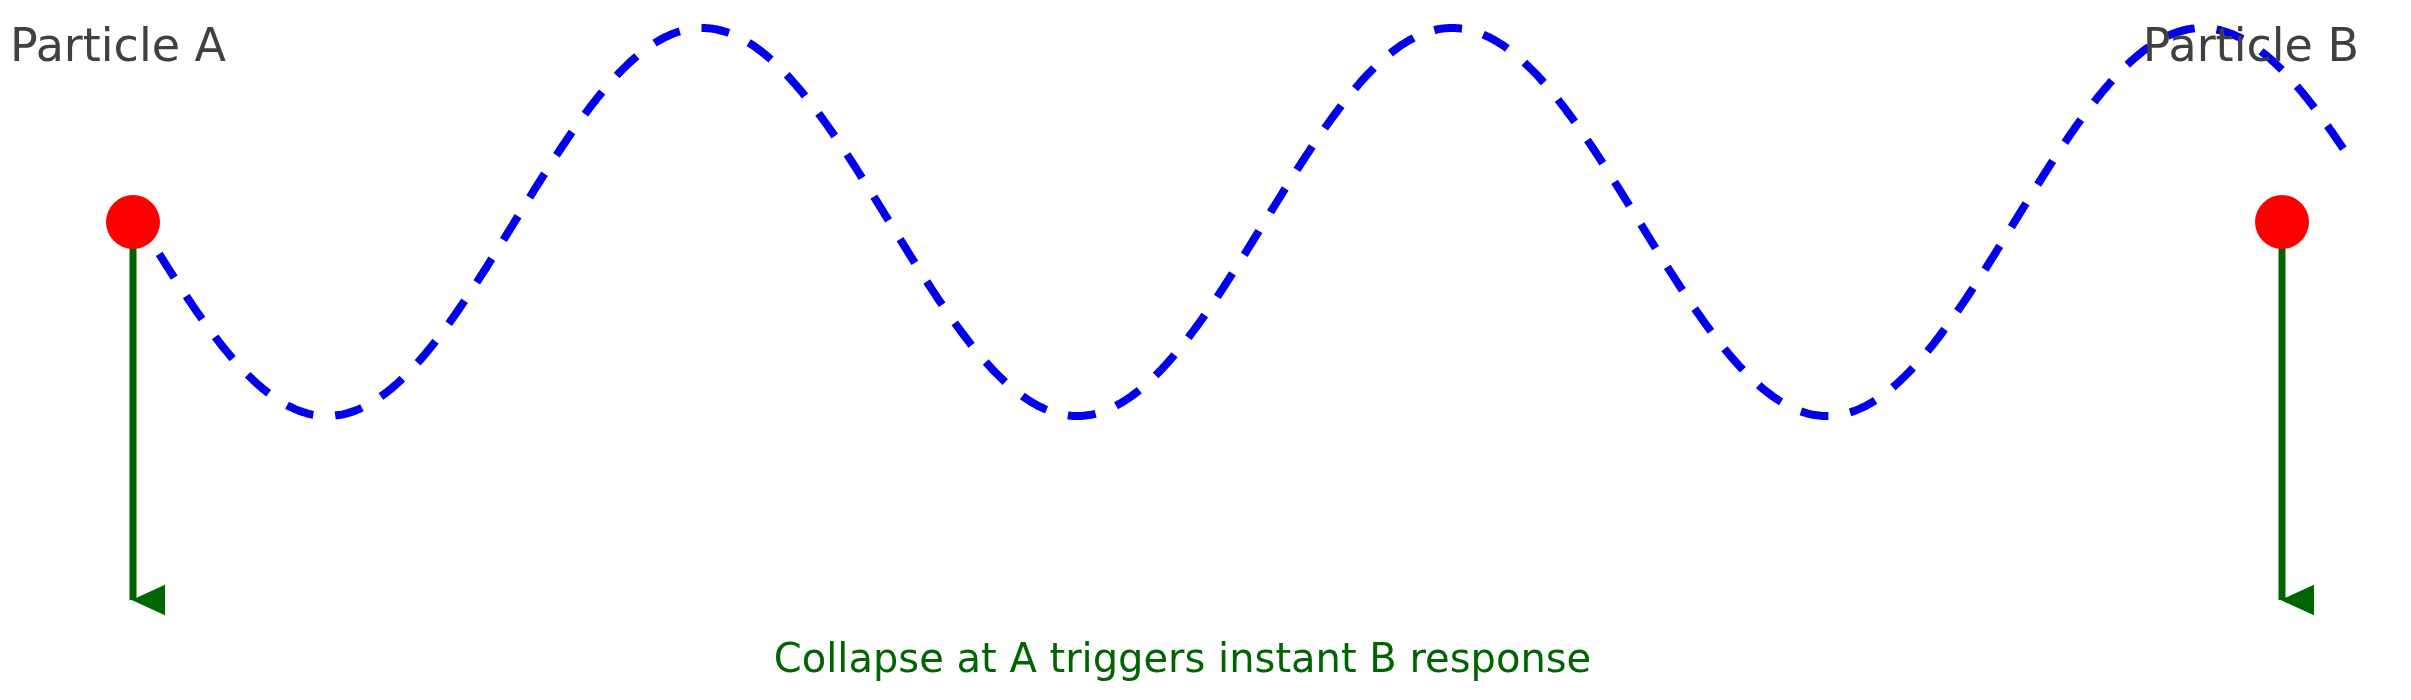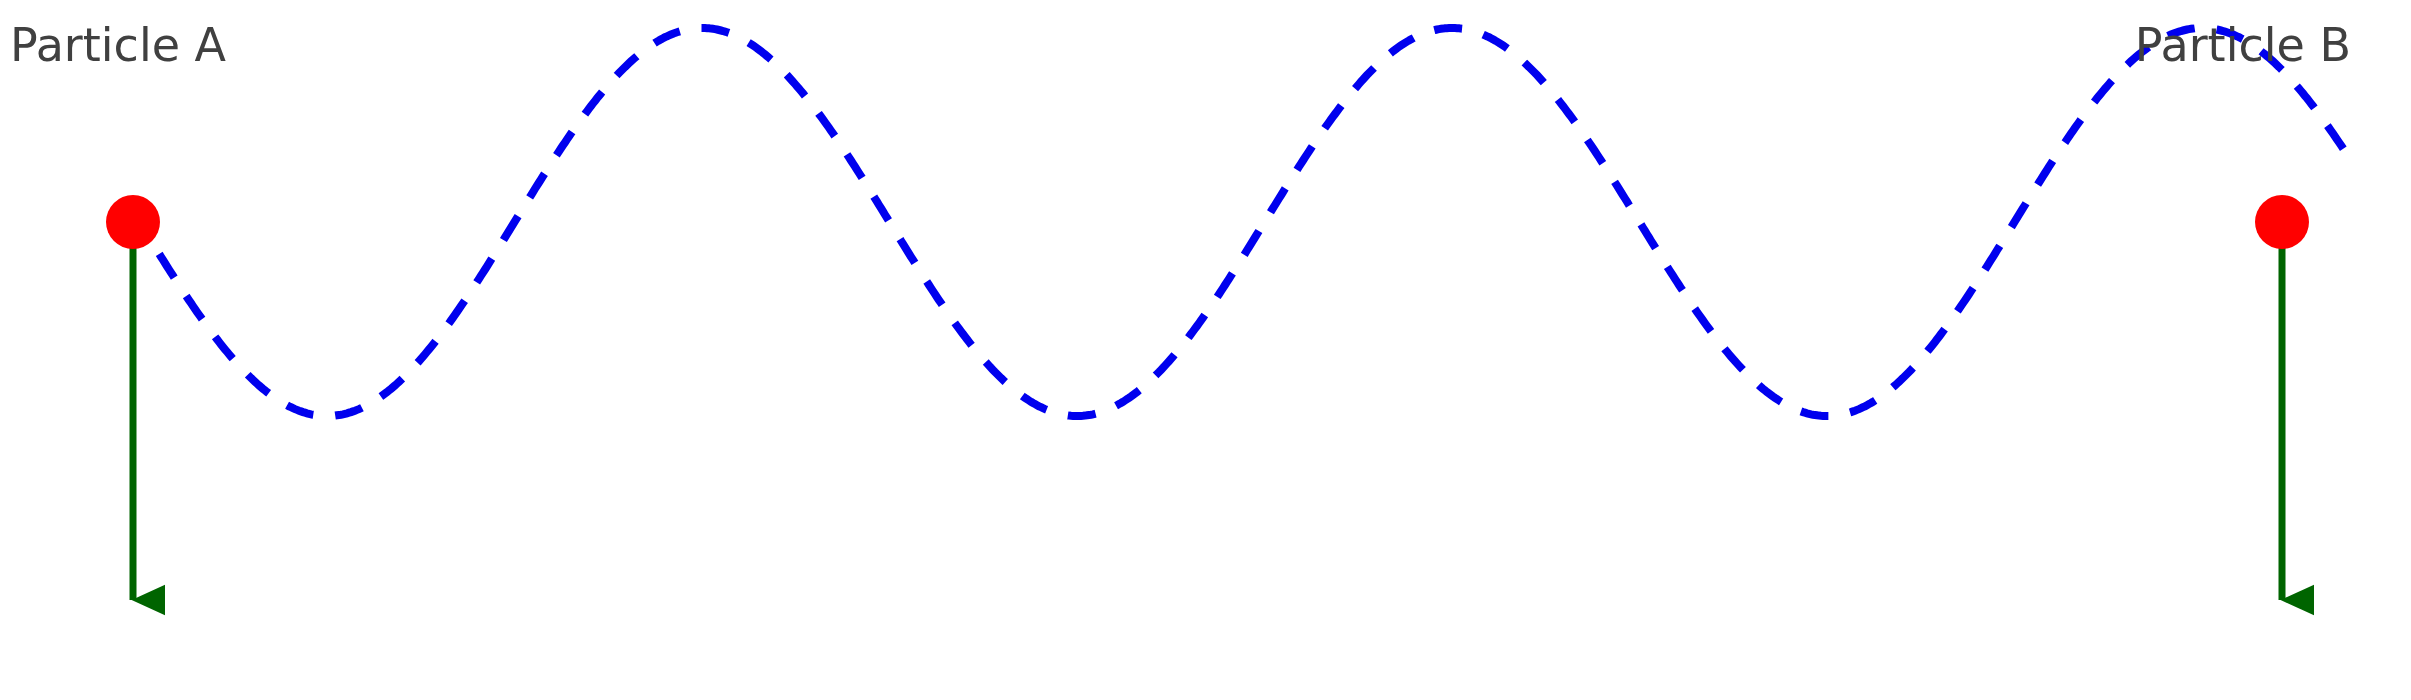--- a/index.html
+++ b/index.html
@@ -31,21 +31,21 @@
     white-space: nowrap;
     line-height: 1;
   }
   #label-particle-a {
     left: 10px;
     top: 22px;
     font-size: 46px;
     color: #404040;
   }
   #label-particle-b {
-    right: 14px;
+    right: 6px;
     top: 22px;
     font-size: 46px;
     color: #404040;
     text-align: right;
   }
   #caption-text {
     left: 0;
     right: 0;
     top: 638px;
     text-align: center;
@@ -73,14 +73,15 @@
     <line x1="2282" y1="222" x2="2282" y2="600" stroke="#006400" stroke-width="7" marker-end="url(#arrowhead-green)"></line>
 
     <circle cx="133" cy="222" r="27" fill="#ff0000"></circle>
     <circle cx="2282" cy="222" r="27" fill="#ff0000"></circle>
   </svg>
 
   <div class="fig-label" id="label-particle-a">Particle A</div>
 
   <div class="fig-label" id="label-particle-b">Particle B</div>
 
+  <div class="fig-label" id="caption-text">Collapse at A triggers instant B response</div>
 
 </div>
 
 </body></html>

